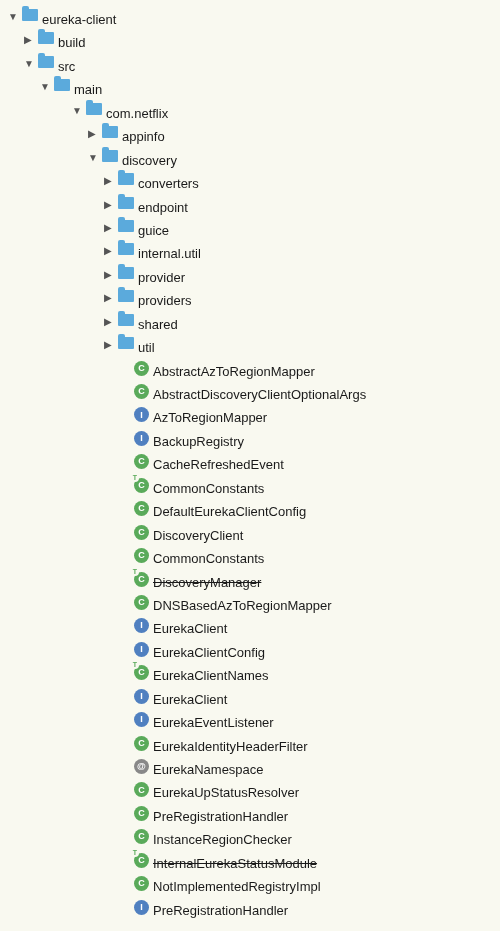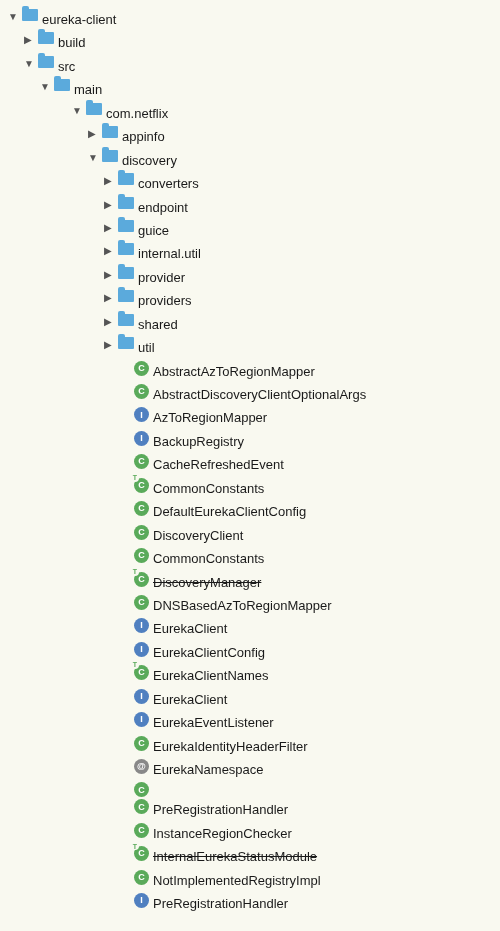--- a/index.html
+++ b/index.html
@@ -259,20 +259,21 @@
     <div class="tree-item">
       <span class="indent" style="width: 112px; display: inline-block;"></span>
       <span class="arrow leaf"></span>
       <span style="display: inline-flex; align-items: center; justify-content: center; width: 15px; height: 15px; border-radius: 50%; font-size: 9px; font-weight: bold; color: rgb(255, 255, 255); margin-right: 4px; vertical-align: middle; flex-shrink: 0; background: rgb(136, 136, 136); position: relative;">@</span>
       <span class="item-label">EurekaNamespace</span>
     </div>
     <div class="tree-item">
       <span class="indent" style="width: 112px; display: inline-block;"></span>
       <span class="arrow leaf"></span>
       <span style="display: inline-flex; align-items: center; justify-content: center; width: 15px; height: 15px; border-radius: 50%; font-size: 9px; font-weight: bold; color: rgb(255, 255, 255); margin-right: 4px; vertical-align: middle; flex-shrink: 0; background: rgb(90, 170, 90); position: relative;">C</span>
+      <span class="item-label">EurekaUpStatusResolver</span>
     </div>
     <div class="tree-item">
       <span class="indent" style="width: 112px; display: inline-block;"></span>
       <span class="arrow leaf"></span>
       <span style="display: inline-flex; align-items: center; justify-content: center; width: 15px; height: 15px; border-radius: 50%; font-size: 9px; font-weight: bold; color: rgb(255, 255, 255); margin-right: 4px; vertical-align: middle; flex-shrink: 0; background: rgb(90, 170, 90); position: relative;">C</span>
       <span class="item-label">PreRegistrationHandler</span>
     </div>
     <div class="tree-item">
       <span class="indent" style="width: 112px; display: inline-block;"></span>
       <span class="arrow leaf"></span>

